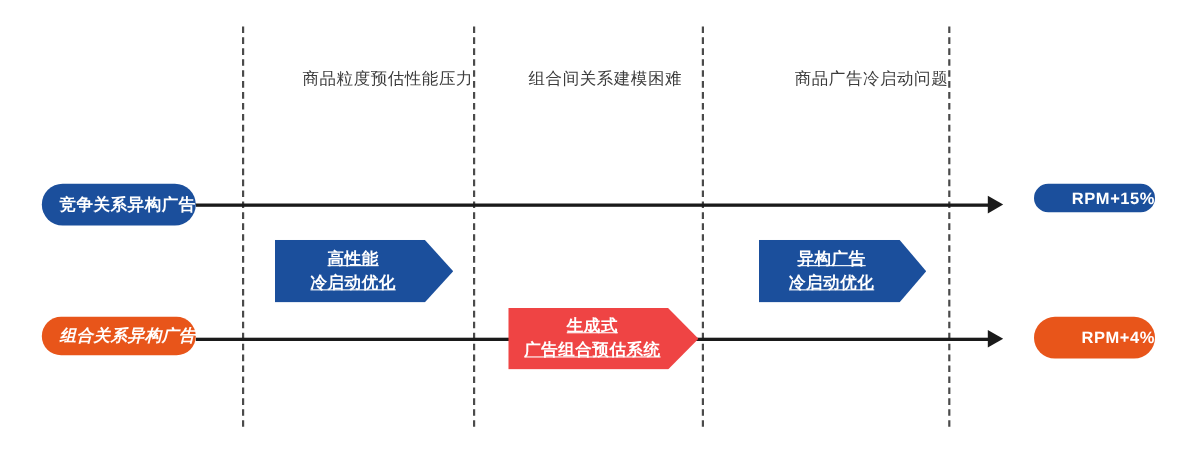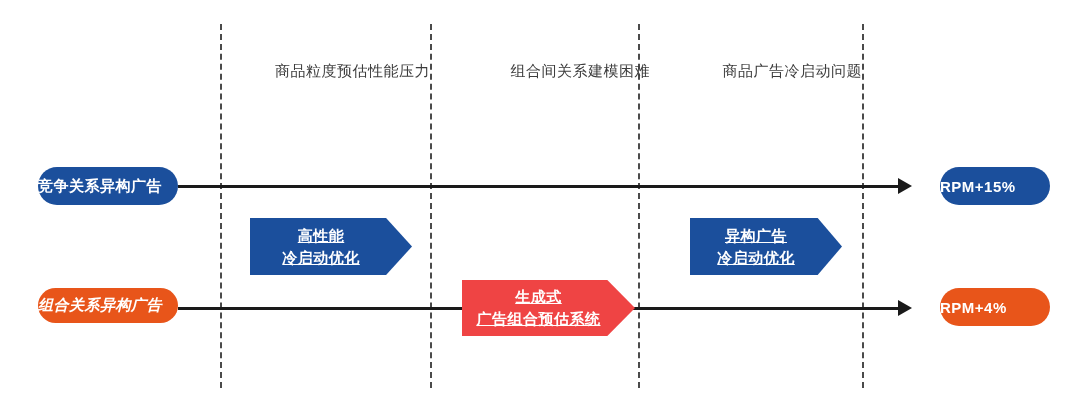--- a/index.html
+++ b/index.html
@@ -36,21 +36,21 @@
     color: #3c3c3c;
     letter-spacing: .5px;
     white-space: nowrap;
   }
 
   
   .pill {
     position: absolute;
     display: flex;
     align-items: center;
-    justify-content: flex-start;
+    justify-content: flex-end;
     border-radius: 19px;
     color: #ffffff;
     font-size: 15px;
     font-weight: bold;
     letter-spacing: .5px;
     white-space: nowrap;
   }
   .pill.blue   { background: #1b4f9c; }
   .pill.orange { background: #e8551a; }
 
@@ -97,31 +97,31 @@
 <body>
 
 <div id="canvas">
 
   <div class="divider" style="left:220px;"></div>
   <div class="divider" style="left:430px;"></div>
   <div class="divider" style="left:638px;"></div>
   <div class="divider" style="left:862px;"></div>
 
   <div class="stage-label" style="left:220px; width:210px;">商品粒度预估性能压力</div>
-  <div class="stage-label" style="left:442px; width:208px;">组合间关系建模困难</div>
+  <div class="stage-label" style="left:412px; width:208px;">组合间关系建模困难</div>
   <div class="stage-label" style="left:638px; width:224px;">商品广告冷启动问题</div>
 
   <div class="flowline" style="left:178px; top:185px; width:722px;"></div>
   <div class="arrowhead" style="left:898px; top:178px;"></div>
 
   <div class="pill blue" style="left:38px; top:167px; width:140px; height:38px;">
     <span>竞争关系异构广告</span>
   </div>
 
-  <div class="pill blue" style="left:940px; top:167px; width:110px; height:38px;">
+  <div class="pill blue" style="left:940px; top:167px; width:110px; height:26px;">
     <span>RPM+15%</span>
   </div>
 
   <div class="flowline" style="left:178px; top:307px; width:290px;"></div>
   <div class="flowline" style="left:630px; top:307px; width:270px;"></div>
   <div class="arrowhead" style="left:898px; top:300px;"></div>
 
   <div class="pill orange" style="left:38px; top:288px; width:140px; height:35px;font-style:italic;">
     <span>组合关系异构广告</span>
   </div>

